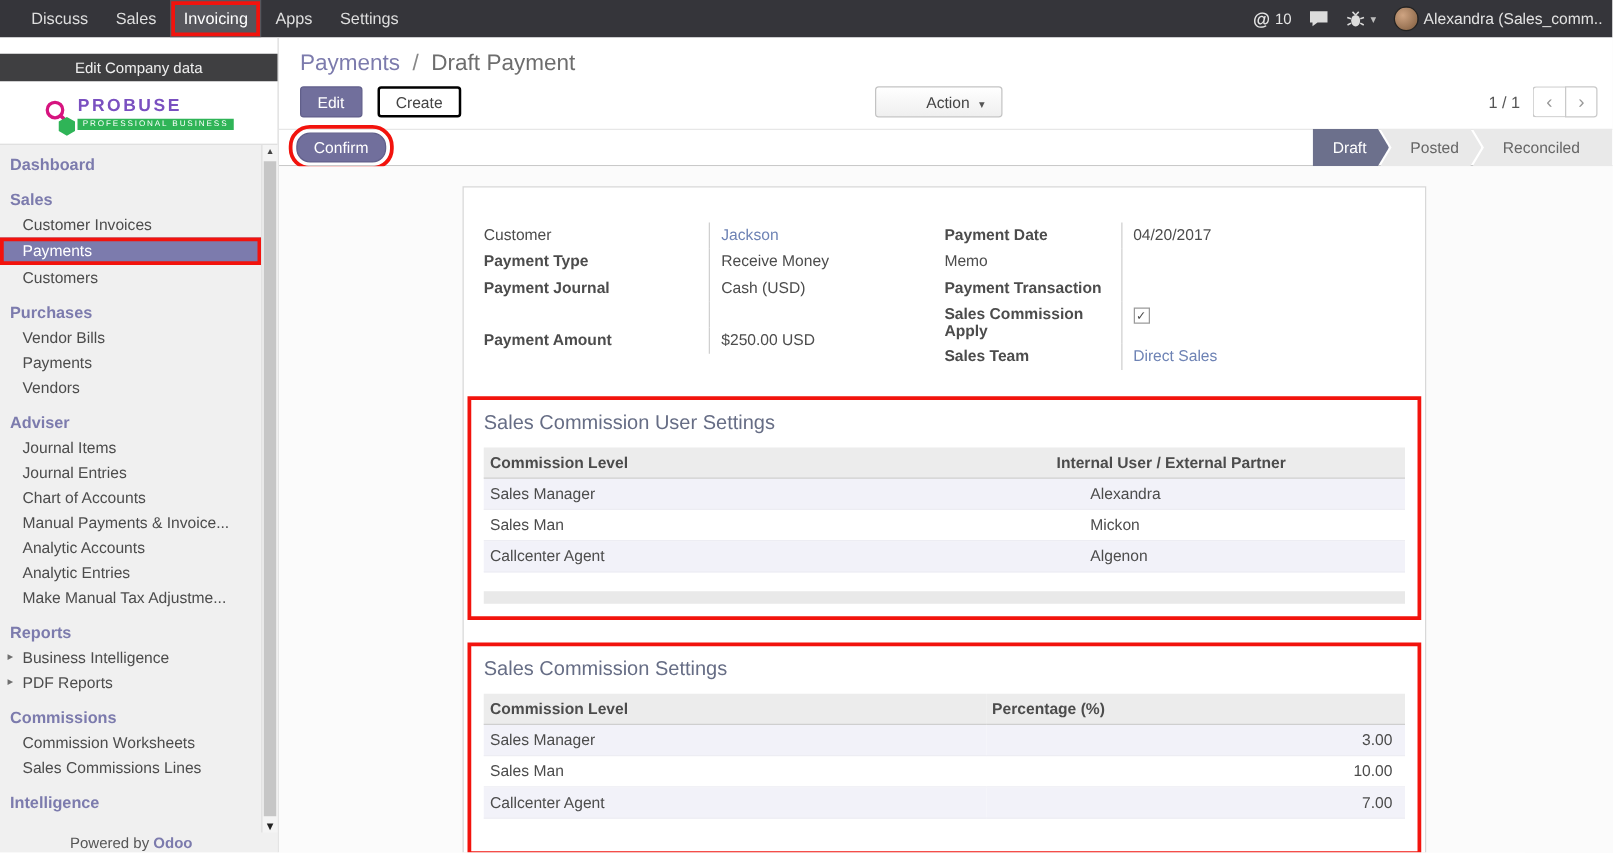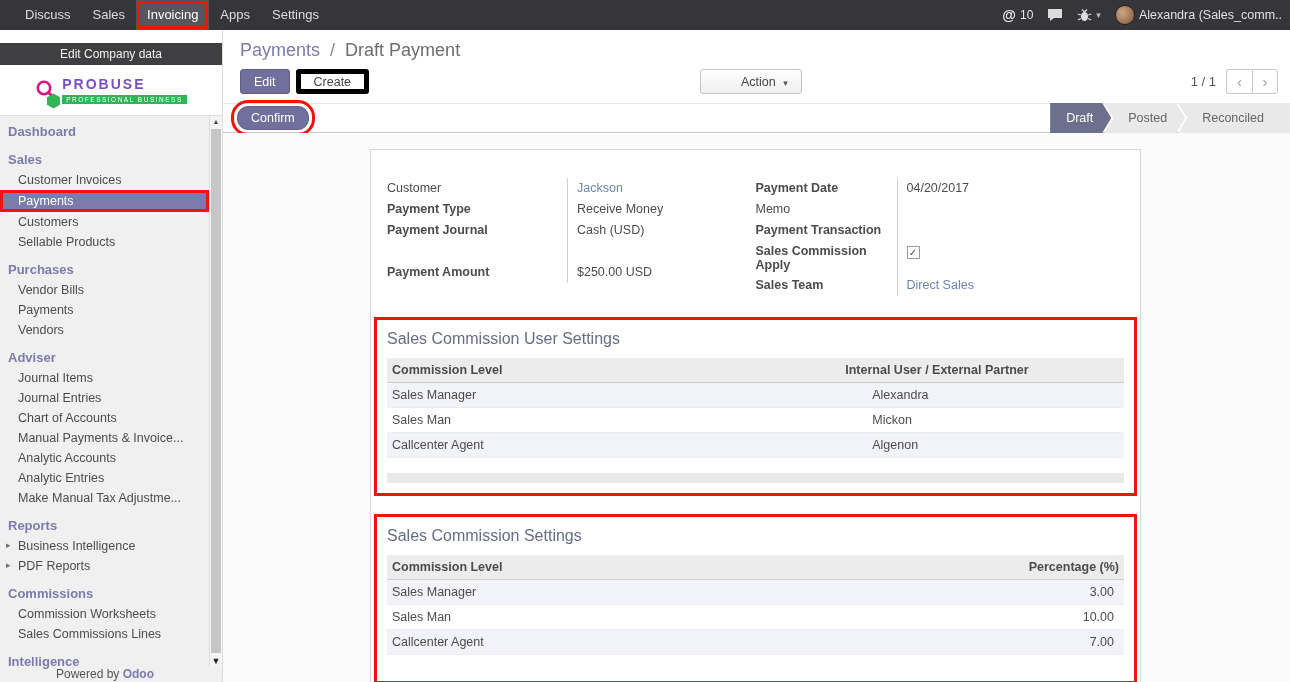--- a/index.html
+++ b/index.html
@@ -57,21 +57,21 @@
   
   .main { flex:1; display:flex; flex-direction:column; min-width:0; }
   .control-panel { height:73px; background:#fff; }
   .breadcrumb { padding:10px 0 0 17px; font-size:18px; white-space:nowrap; }
   .bc-parent { color:#7c7bad; cursor:pointer; }
   .bc-sep { color:#888; margin:0 5px; }
   .bc-current { color:#6d6d6d; }
   .cp-row { display:flex; align-items:center; margin-top:8px; padding:0 12px 0 17px; position:relative; }
   .btn { font-family:inherit; font-size:12.5px; border-radius:3px; height:25px; padding:0 13px; cursor:pointer; }
   .btn-primary { background:#716f9c; border:1px solid #615f8a; color:#fff; }
-  .btn-default { background:#fff; border:5px solid #000000; color:#444; margin-left:6px; }
+  .btn-default { background:#fff; border:2px solid #000000; color:#444; margin-left:12px; }
   .action-wrap { position:absolute; left:477px; top:0; }
   .btn-action { background:linear-gradient(#fff,#efefef); border:1px solid #c3c3c3; color:#444;padding-left:40px; }
   .btn-action .caret { color:#555; margin-left:4px; }
   .pager { margin-left:auto; display:flex; align-items:center; gap:10px; }
   .pager-value { font-size:13px; color:#555; }
   .pager-btns { display:flex; }
   .pager-btn { width:26px; height:25px; background:#fff; border:1px solid #c9c9c9; color:#999; font-size:15px; line-height:22px; text-align:center; cursor:pointer; padding:0; font-family:inherit; }
   .pager-btn.prev { border-radius:3px 0 0 3px; border-right:none; }
   .pager-btn.next { border-radius:0 3px 3px 0; }
 
@@ -105,21 +105,21 @@
   .o-section { margin-top:34px; }
   .o-section.sec2 { margin-top:44px; padding-bottom:16px; }
   .section-title { font-size:16px; font-weight:normal; color:#666d85; margin:0 0 10px; }
   table.o-list { width:100%; border-collapse:collapse; font-size:12.5px; }
   .o-list th { background:#ececec; font-weight:bold; text-align:left; padding:5px 5px; border-bottom:1px solid #cfcfcf; color:#4c4c4c; cursor:pointer; }
   .o-list td { padding:5px 5px; border-bottom:1px solid #ededf3; }
   .o-list tbody tr { cursor:pointer; }
   .o-list tbody tr:nth-child(odd) { background:#f2f2f9; }
   .o-list tbody tr:nth-child(even) { background:#fff; }
   .o-list td.user { padding-left:32px; }
-  .o-list th.pct { text-align:right; }
+  .o-list th.pct { text-align:left; }
   .o-list td.pct { text-align:right; padding-right:10px; }
   .list-footer-strip { height:10px; background:#e9e9e9; margin-top:15px; }
 
   svg { display:block; }
 </style>
 </head>
 <body>
 
 <header class="topbar">
   <nav class="menus">
@@ -185,21 +185,20 @@
       </span>
     </div>
 
     <nav class="nav">
       <div class="nav-heading first">Dashboard</div>
 
       <div class="nav-heading">Sales</div>
       <div class="nav-item">Customer Invoices</div>
       <div class="nav-item active rb rb-side">Payments</div>
       <div class="nav-item">Customers</div>
-      <div class="nav-item">Sellable Products</div>
 
       <div class="nav-heading">Purchases</div>
       <div class="nav-item">Vendor Bills</div>
       <div class="nav-item">Payments</div>
       <div class="nav-item">Vendors</div>
 
       <div class="nav-heading">Adviser</div>
       <div class="nav-item">Journal Items</div>
       <div class="nav-item">Journal Entries</div>
       <div class="nav-item">Chart of Accounts</div>

